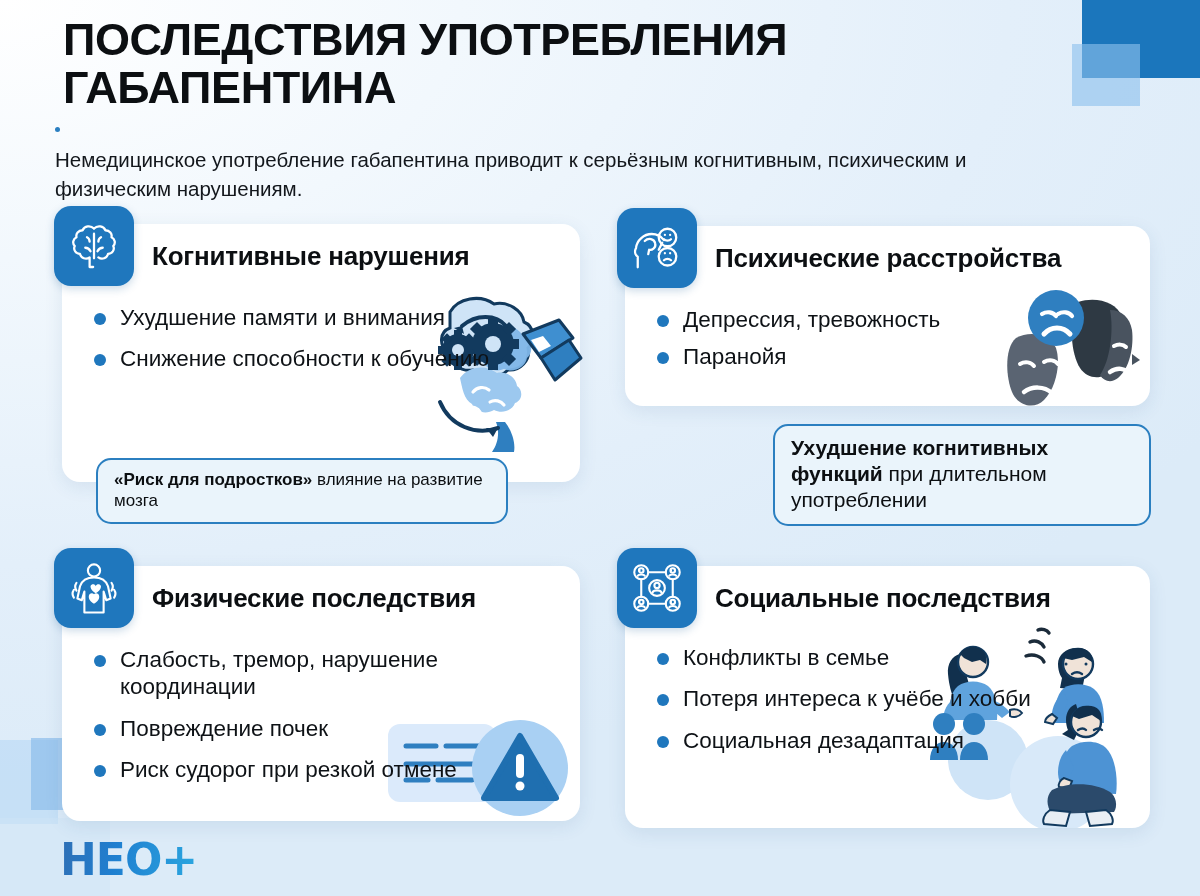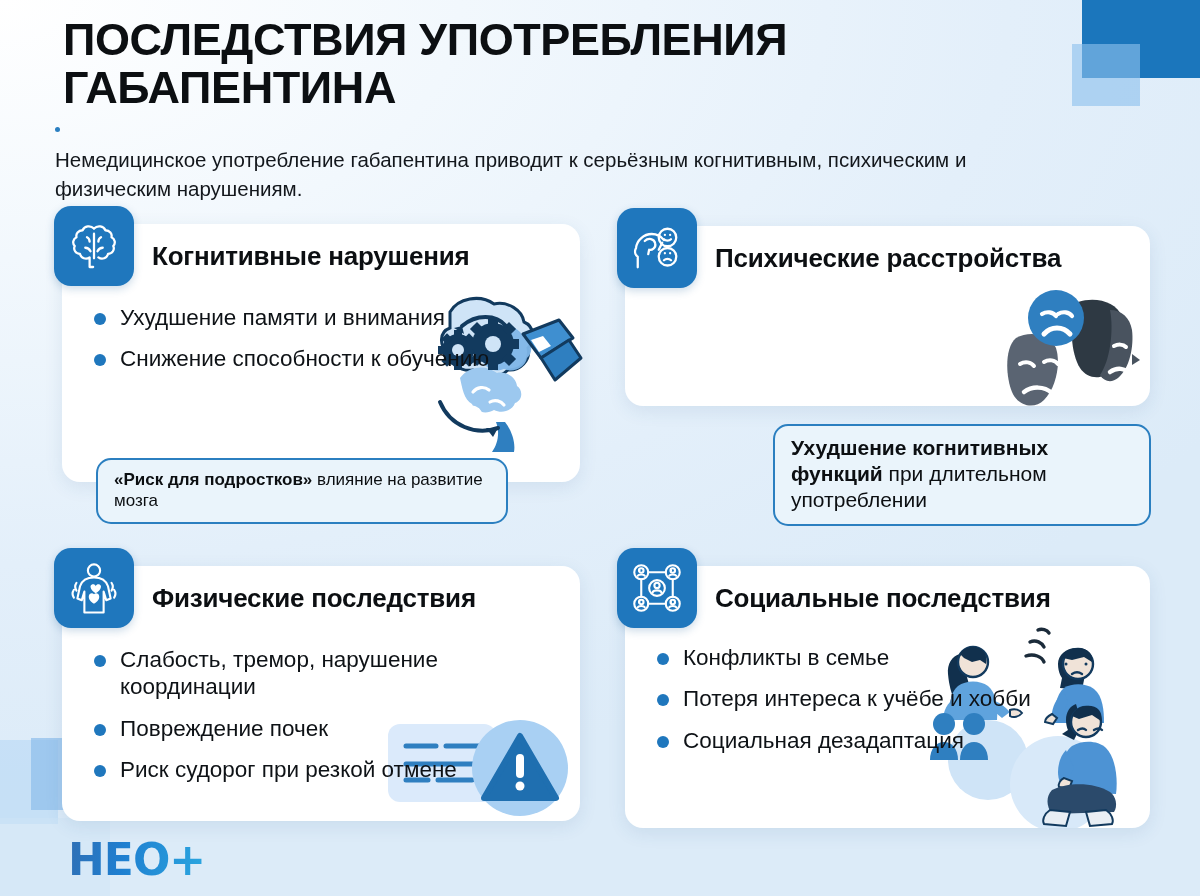--- a/index.html
+++ b/index.html
@@ -80,21 +80,21 @@
   }
   .callout .l1{font-size:21px;line-height:1.24;color:#0c0f12;}
   .callout b{font-weight:700;}
   #callout-teens{left:96px;top:458px;width:412px;}
   #callout-teens .l1{font-size:17px;}
   #callout-longterm{left:773px;top:424px;width:378px;}
   #callout-longterm .l1{font-size:21px;}
 
   
   .logo{
-    position:absolute;left:68px;top:838px;
+    position:absolute;left:60px;top:838px;
     font-size:44px;font-weight:800;letter-spacing:-1px;line-height:1;
     background:linear-gradient(100deg,#2f6fb5 0%,#1f7fd0 40%,#2ba7e0 100%);
     -webkit-background-clip:text;background-clip:text;color:transparent;
     font-family:"DejaVu Sans","Liberation Sans",sans-serif;
   }
 
   
   .illus{position:absolute;pointer-events:none;}
   #illus-brain{right:-8px;top:58px;width:190px;height:178px;}
   #illus-masks{right:6px;top:62px;width:152px;height:126px;}
@@ -198,20 +198,24 @@
       <path d="M118 84c7-5 15-4 20 2" stroke="#ffffff" stroke-width="4.5" fill="none" stroke-linecap="round"></path>
       <path d="M140 66l8 6-8 5" fill="#49535f"></path>
       <path d="M24 50c14-8 34-4 40 10 5 16 0 40-12 52-10 10-26 6-32-8-6-14-8-44 4-54z" fill="#5a6472"></path>
       <path d="M28 76c5-3 11-2 14 2M52 74c5-3 11-2 14 2" stroke="#ffffff" stroke-width="4" fill="none" stroke-linecap="round"></path>
       <path d="M32 104c8-6 20-6 28 1" stroke="#ffffff" stroke-width="4.5" fill="none" stroke-linecap="round"></path>
       <circle cx="64" cy="30" r="28" fill="#2f7fc0"></circle>
       <path d="M50 26c5-3 11-2 14 2M66 26c5-3 11-2 14 2" stroke="#ffffff" stroke-width="4.2" fill="none" stroke-linecap="round"></path>
       <path d="M52 46c7-8 19-8 26 0" stroke="#ffffff" stroke-width="5" fill="none" stroke-linecap="round"></path>
     </svg>
 
+    <ul class="bullets">
+      <li><span class="dot"></span><span>Депрессия, тревожность</span></li>
+      <li><span class="dot"></span><span>Паранойя</span></li>
+    </ul>
   </div>
 
   <div class="card" id="card-physical">
     <div class="badge">
       <svg viewBox="0 0 64 64" fill="none" stroke="#ffffff" stroke-width="2.4" stroke-linecap="round" stroke-linejoin="round">
         <circle cx="32" cy="12" r="7"></circle>
         <path d="M32 20c-8 0-14 4-16 10l-3 14 5 2 3-10v24h22V36l3 10 5-2-3-14c-2-6-8-10-16-10z"></path>
         <path d="M28 30c1-3 5-3 6 0 1-3 5-3 6 0 0 4-4 7-6 8-2-1-6-4-6-8z" fill="#ffffff" stroke="none"></path>
         <path d="M26 42c0-4 4-5 6-3 2-2 6-1 6 3 0 4-4 7-6 8-2-1-6-4-6-8z" fill="#ffffff" stroke="none"></path>
         <path d="M12 26c-2 3-2 6 0 9M52 26c2 3 2 6 0 9M9 34c-2 3-2 6 0 9M55 34c2 3 2 6 0 9"></path>

